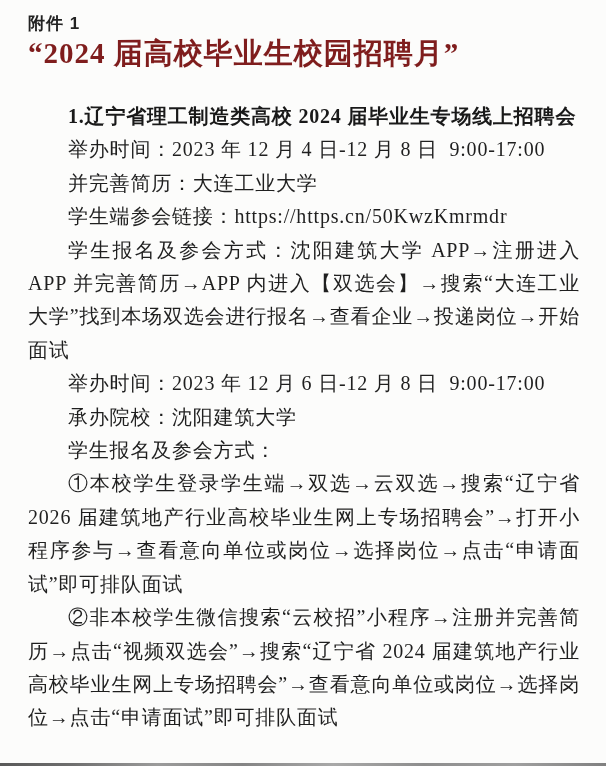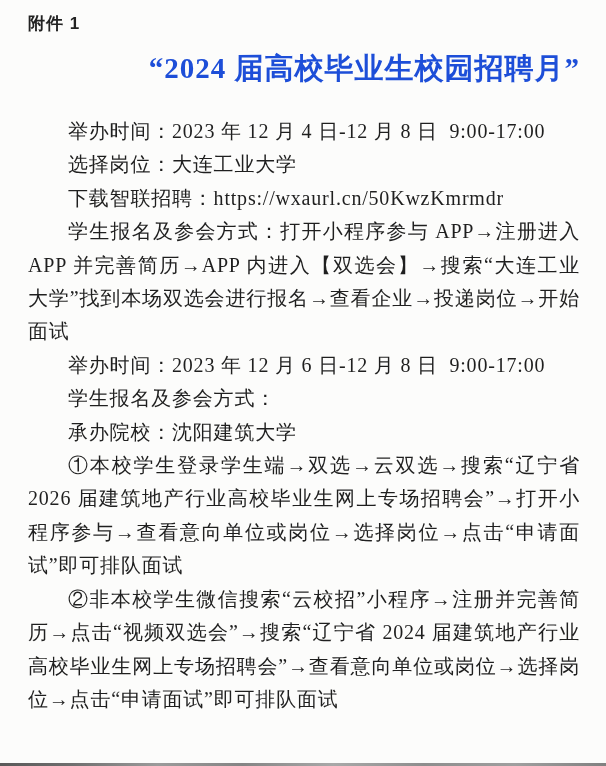--- a/index.html
+++ b/index.html
@@ -20,27 +20,27 @@
     font-family: "Liberation Serif", "DejaVu Serif", serif;
   }
   .attachment-label {
     font-family: "Liberation Sans", "DejaVu Sans", sans-serif;
     font-size: 17px;
     font-weight: 600;
     letter-spacing: 1px;
     color: #222;
   }
   .doc-title {
-    margin-top: 16px;
-    text-align: right;
+    margin-top: 1px;
+    text-align: left;
     font-size: 29px;
     font-weight: bold;
     line-height: 34px;
     letter-spacing: 1px;
-    color: #1d4ed8;
+    color: #7f1d1d;
   }
   .doc-body {
     margin-top: 30px;
     font-size: 20px;
     line-height: 33.4px;
     letter-spacing: 0.8px;
     text-align: justify;
   }
   .para {
     margin: 0;
@@ -70,30 +70,31 @@
 
   <div class="attachment-label">附件 1</div>
 
   <div class="doc-title">
     <div>“2024 届高校毕业生校园招聘月”</div>
   </div>
 
   <div class="doc-body">
 
     <div>
+      <p class="para section-heading">1.辽宁省理工制造类高校 2024 届毕业生专场线上招聘会</p>
       <p class="para">举办时间：2023 年 12 月 4 日-12 月 8 日  9:00-17:00</p>
-      <p class="para">选择岗位：大连工业大学</p>
-      <p class="para">下载智联招聘：https://wxaurl.cn/50KwzKmrmdr</p>
-      <p class="para">学生报名及参会方式：打开小程序参与 APP→注册进入 APP 并完善简历→APP 内进入【双选会】→搜索“大连工业大学”找到本场双选会进行报名→查看企业→投递岗位→开始面试</p>
+      <p class="para">并完善简历：大连工业大学</p>
+      <p class="para">学生端参会链接：https://https.cn/50KwzKmrmdr</p>
+      <p class="para">学生报名及参会方式：沈阳建筑大学 APP→注册进入 APP 并完善简历→APP 内进入【双选会】→搜索“大连工业大学”找到本场双选会进行报名→查看企业→投递岗位→开始面试</p>
     </div>
 
     <div>
       <p class="para">举办时间：2023 年 12 月 6 日-12 月 8 日  9:00-17:00</p>
+      <p class="para">承办院校：沈阳建筑大学</p>
       <p class="para">学生报名及参会方式：</p>
-      <p class="para">承办院校：沈阳建筑大学</p>
       <p class="para">①本校学生登录学生端→双选→云双选→搜索“辽宁省 2026 届建筑地产行业高校毕业生网上专场招聘会”→打开小程序参与→查看意向单位或岗位→选择岗位→点击“申请面试”即可排队面试</p>
       <p class="para">②非本校学生微信搜索“云校招”小程序→注册并完善简历→点击“视频双选会”→搜索“辽宁省 2024 届建筑地产行业高校毕业生网上专场招聘会”→查看意向单位或岗位→选择岗位→点击“申请面试”即可排队面试</p>
     </div>
 
   </div>
 
   <div class="scan-edge"></div>
 </div>
 
 </body></html>

